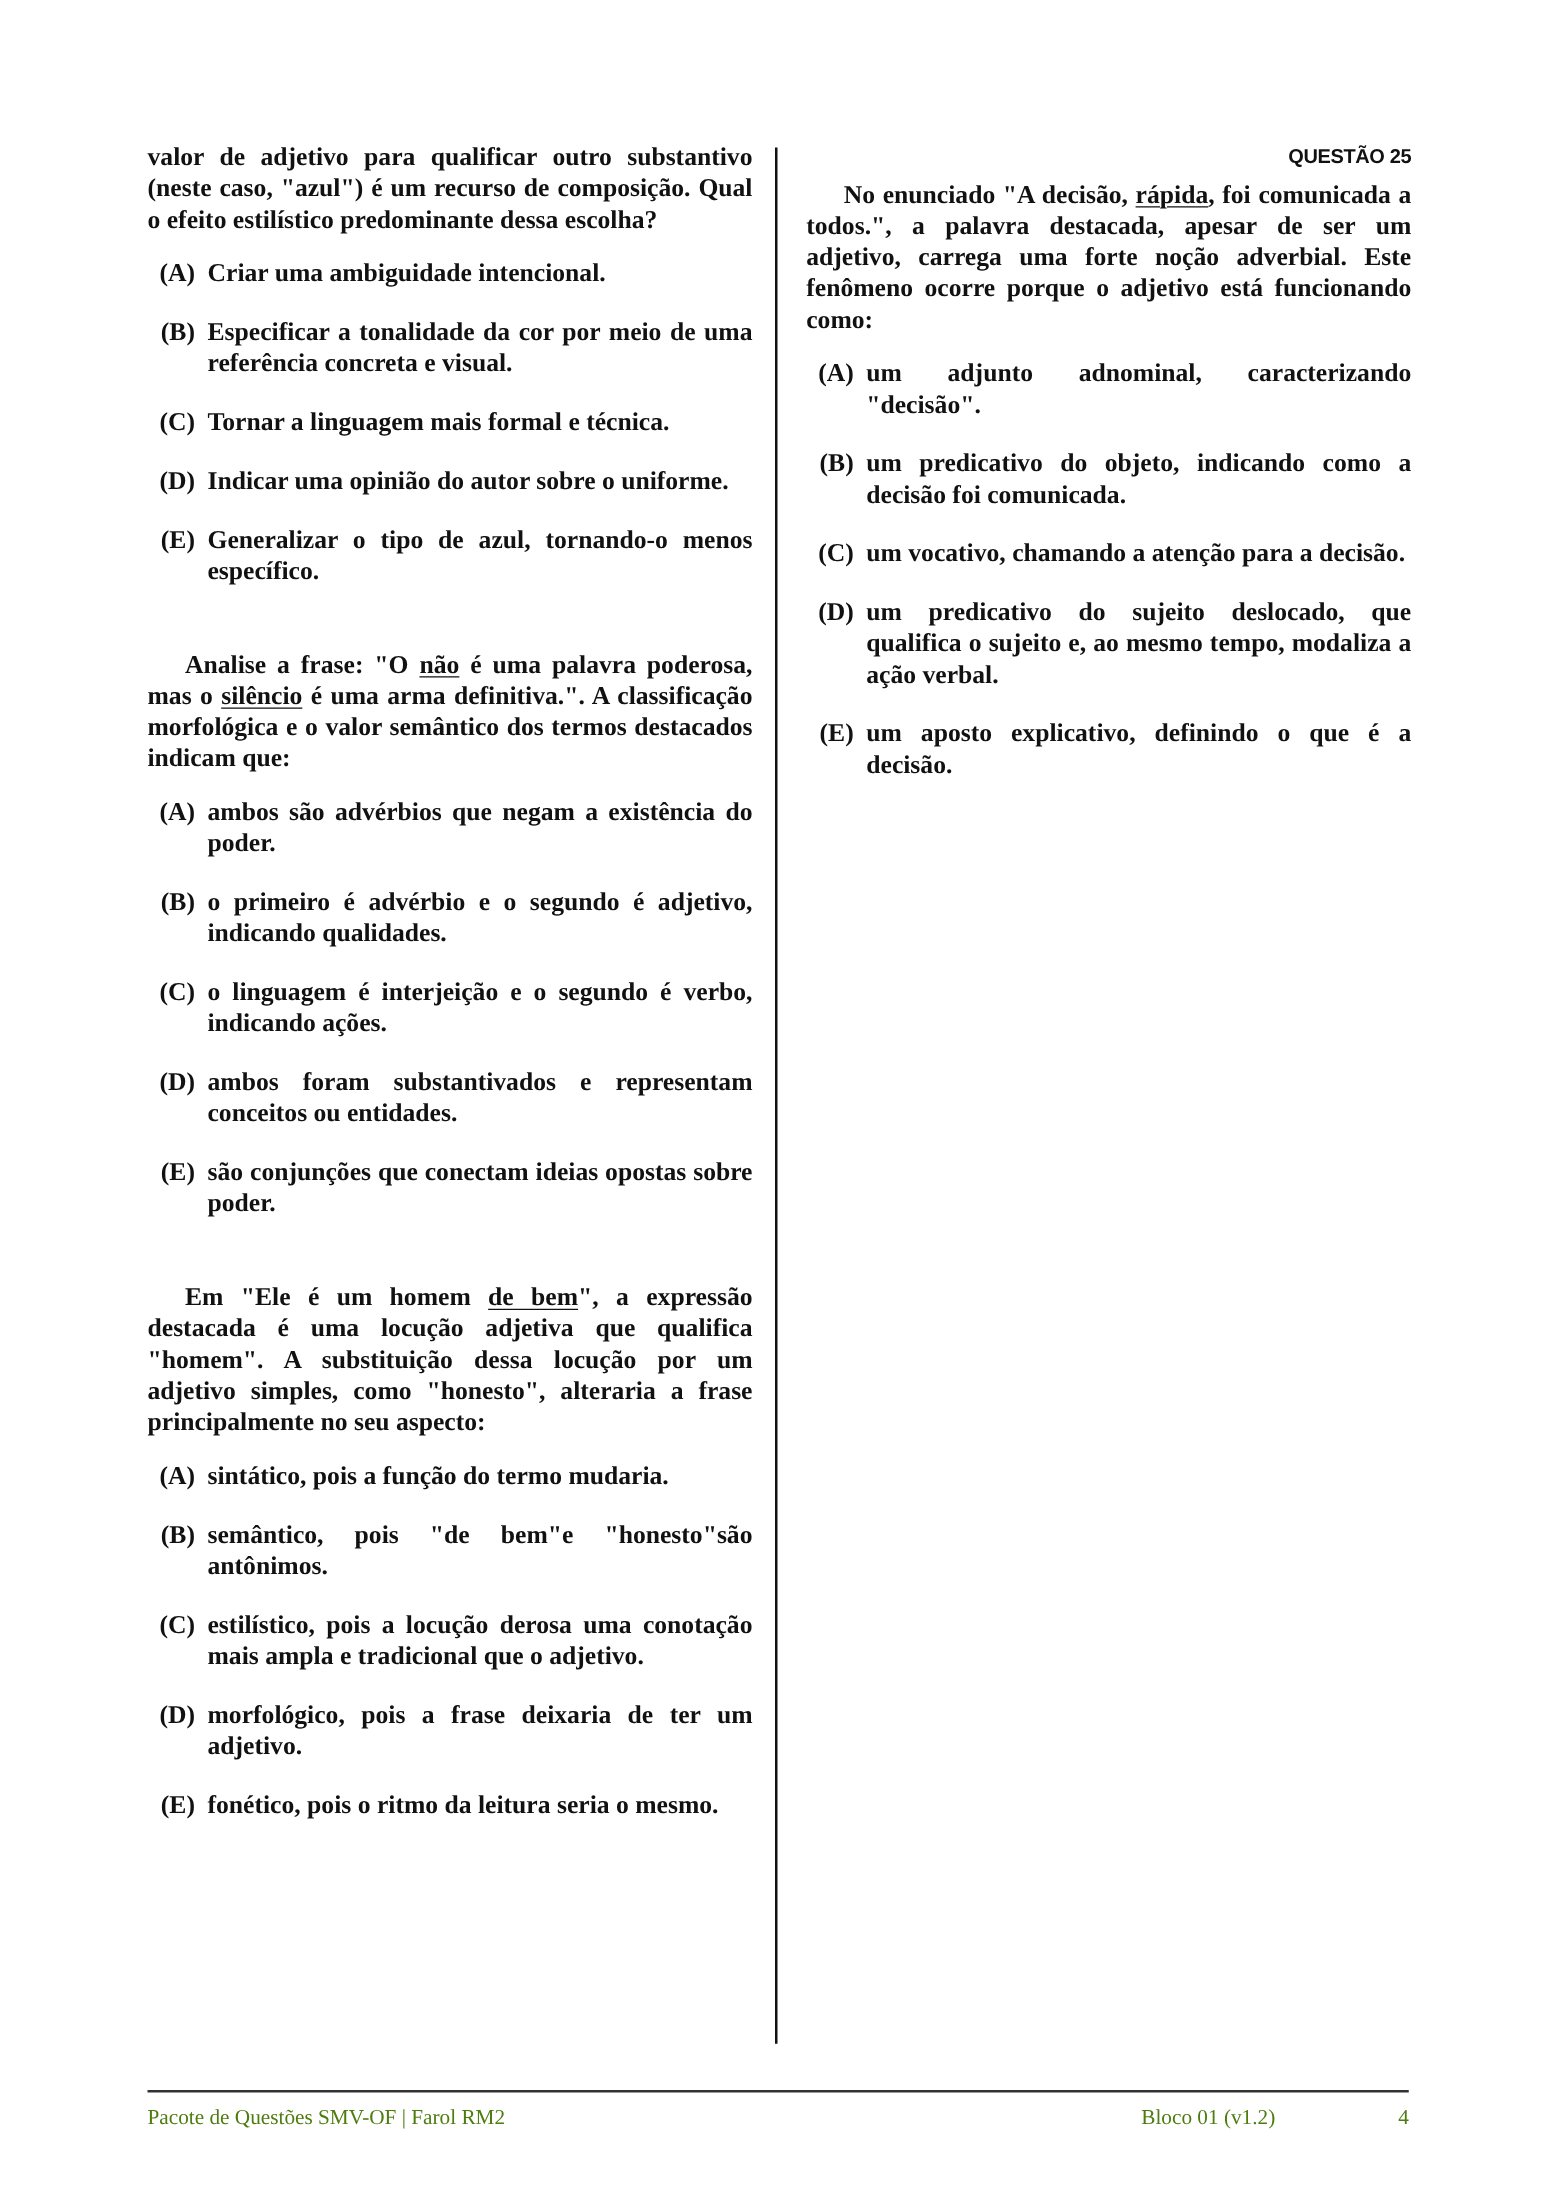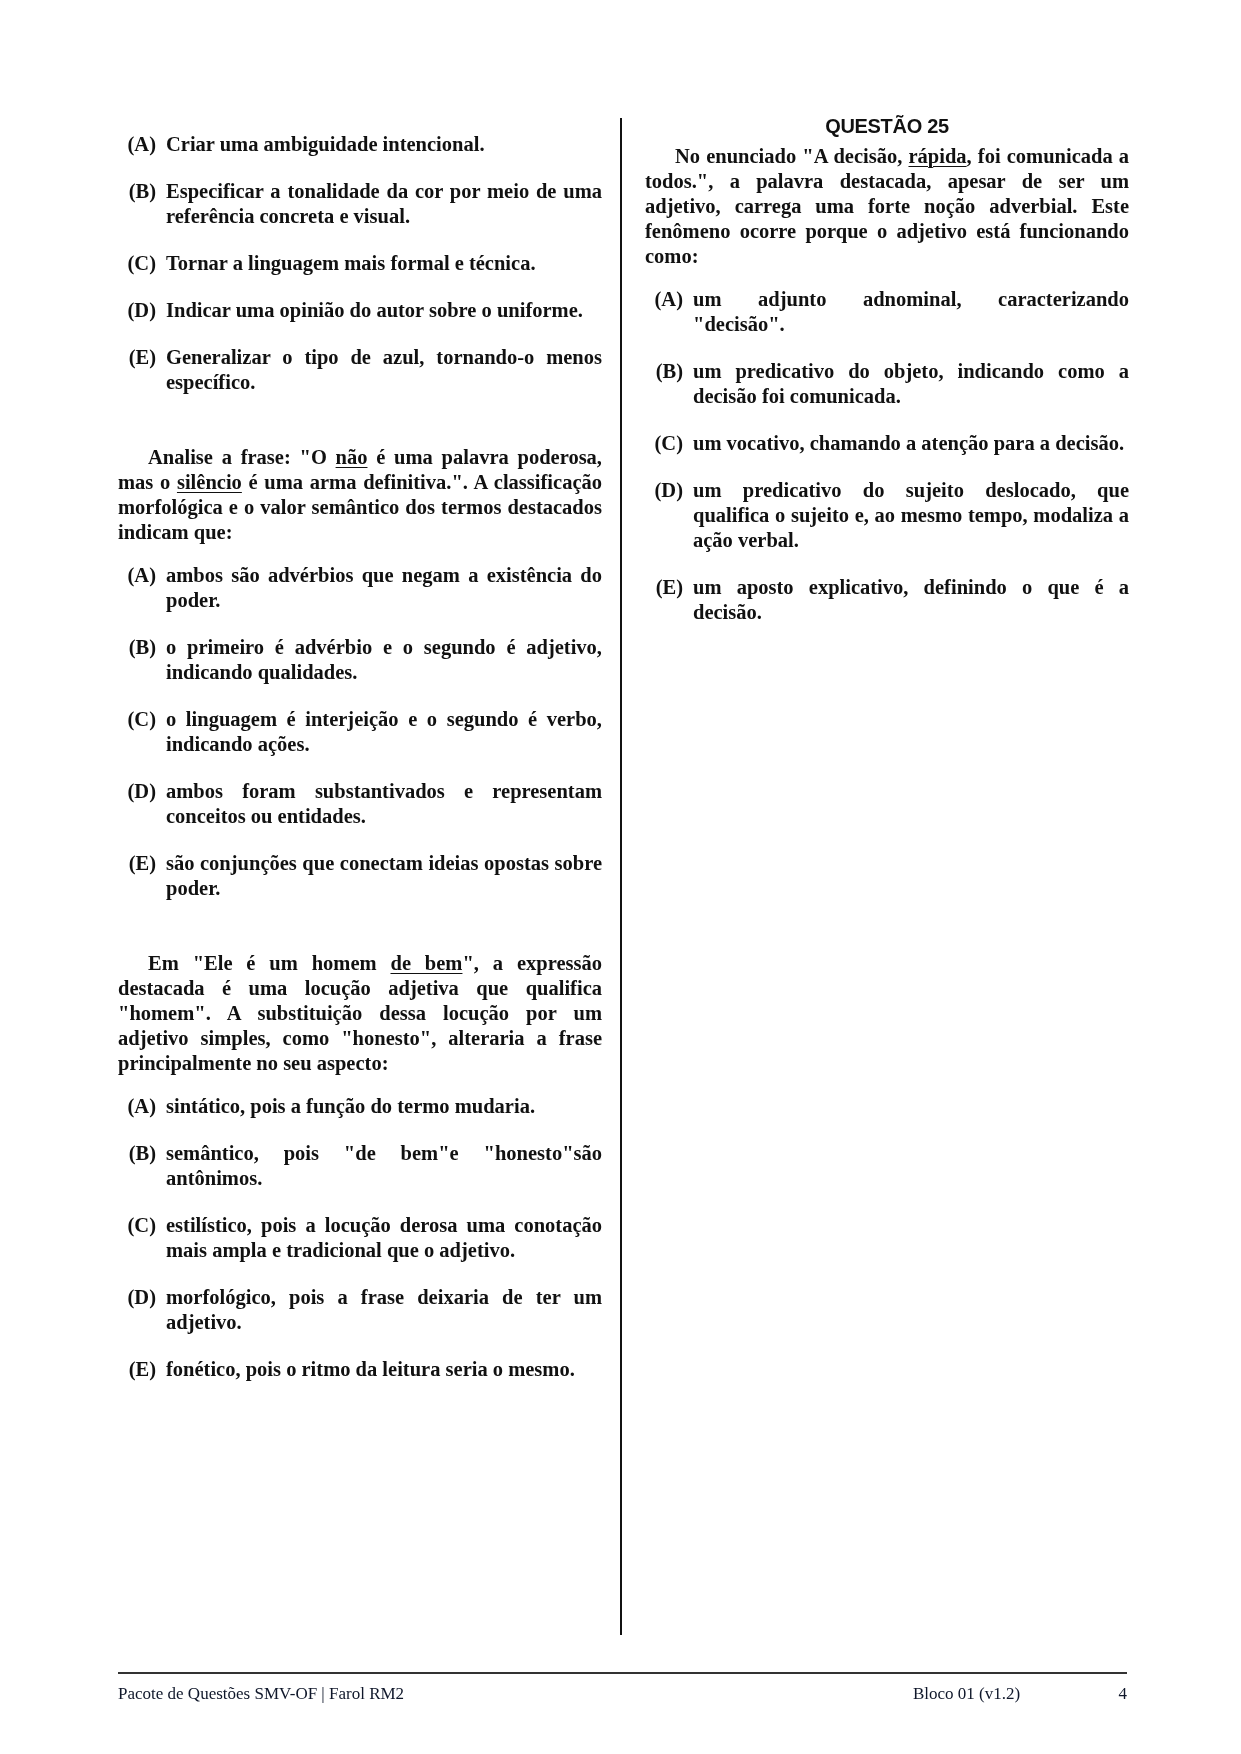--- a/index.html
+++ b/index.html
@@ -15,49 +15,50 @@
     text-align: justify; hyphens: manual;
   }
   .col-left  { left: 118px; }
   .col-right { left: 645px; }
   .divider {
     position: absolute; left: 620px; top: 118px; width: 1.5px; height: 1517px;
     background: #111;
   }
   .q-title {
     font-family: "Liberation Sans", "DejaVu Sans", sans-serif;
-    font-weight: bold; font-size: 20px; line-height: 24px;
-    margin: 0 0 6px 0; text-align: center; letter-spacing: -0.3px;
+    font-weight: bold; font-size: 16px; line-height: 24px;
+    margin: 0 0 6px 0; text-align: right; letter-spacing: -0.3px;
   }
   .stem { margin: 0; text-indent: 30px; }
   .stem.noindent { text-indent: 0; }
   .opts { list-style: none; margin: 18px 0 0 0; padding: 0; }
   .opt { display: flex; margin: 0 0 22px 0; }
   .opt-letter { flex: 0 0 48px; text-align: right; padding-right: 10px; box-sizing: border-box; }
   .opt-text { flex: 1; text-align: justify; }
   .block-gap { height: 28px; }
   u.hl { text-decoration-thickness: 1px; text-underline-offset: 3px; }
   .footer-rule {
     position: absolute; left: 118px; top: 1672px; width: 1009px; height: 1.5px; background: #333;
   }
   .footer {
     position: absolute; top: 1684px; left: 118px; width: 1009px; height: 24px;
     font-family: "Liberation Serif", "DejaVu Serif", serif;
-    font-size: 17px; color: #0f172a;
+    font-size: 17px; color: #4d7c0f;
   }
   .footer-left { position: absolute; left: 0; top: 0; }
   .footer-block { position: absolute; left: 795px; top: 0; }
   .footer-page { position: absolute; right: 0; top: 0; }
 </style>
 </head>
 <body>
 
 <div class="col col-left">
 
   <section>
+    <p class="stem noindent">valor de adjetivo para qualificar outro subs­tantivo (neste caso, "azul") é um recurso de composição. Qual o efeito estilístico predomi­nante dessa escolha?</p>
     <ul class="opts">
       <li class="opt">
           <span class="opt-letter">(A)</span>
           <span class="opt-text">Criar uma ambiguidade intencional.</span>
         </li>
       <li class="opt">
           <span class="opt-letter">(B)</span>
           <span class="opt-text">Especificar a tonalidade da cor por meio de uma referência concreta e visual.</span>
         </li>
       <li class="opt">

